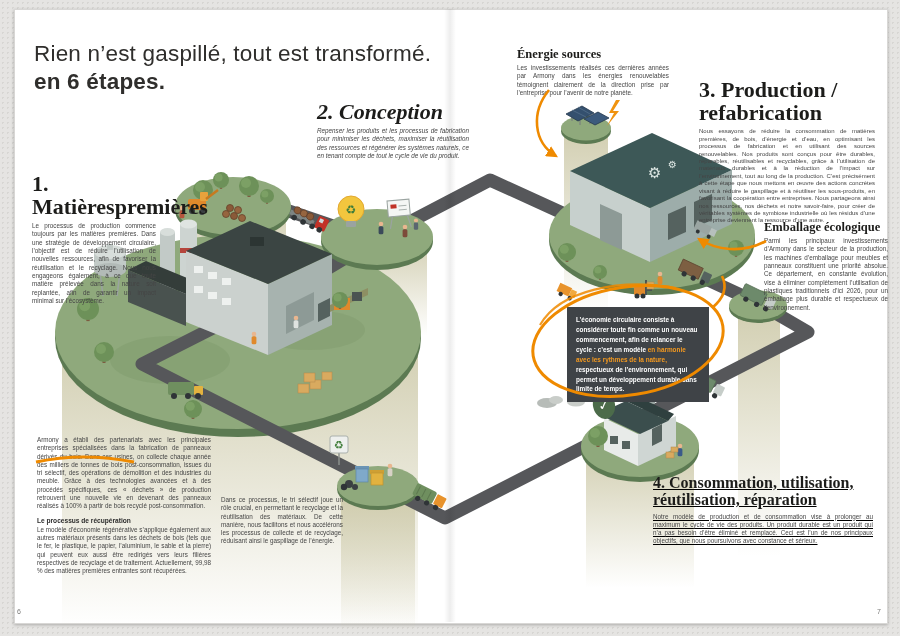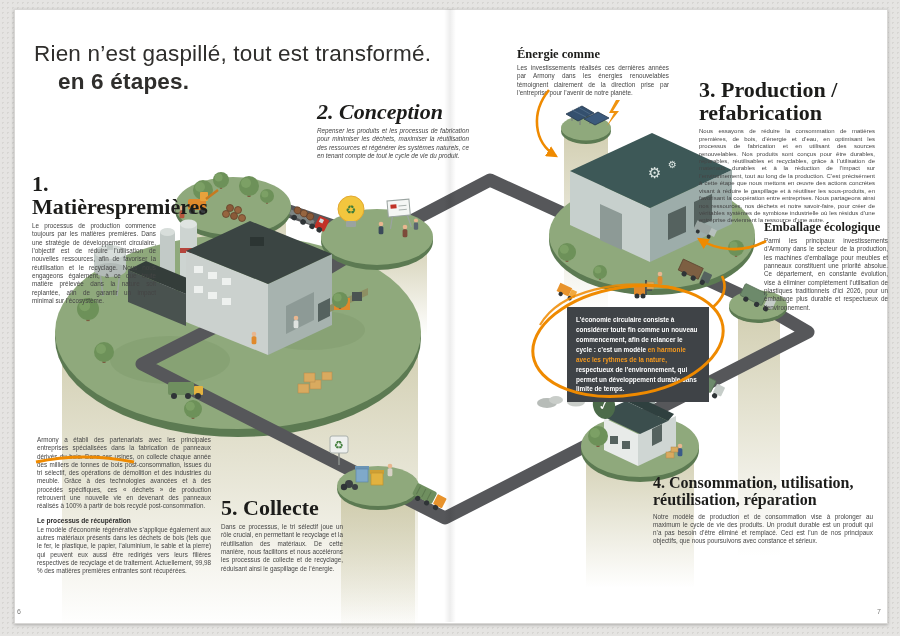--- a/index.html
+++ b/index.html
@@ -7,21 +7,21 @@
   .texture{position:absolute;inset:0;background-color:#e5e4e2;
     background-image:radial-gradient(#d7d6d3 1px, transparent 1px);background-size:5px 5px;}
   .paper{position:absolute;left:14px;top:9px;width:872px;height:613px;background:#ffffff;
     box-shadow:0 1px 3px rgba(0,0,0,.25);border:1px solid #d8d7d5;}
   .gutter{position:absolute;left:444px;top:9px;width:12px;height:613px;z-index:2;
     background:linear-gradient(90deg,rgba(0,0,0,0) 0%,rgba(0,0,0,.07) 50%,rgba(0,0,0,0) 100%);pointer-events:none;}
   svg.illus{position:absolute;left:0;top:0;z-index:1;}
   svg.overlay{position:absolute;left:0;top:0;z-index:3;pointer-events:none;}
   .txt{position:absolute;z-index:2;}
   .main-title{font-size:22.5px;line-height:1.24;color:#2f2e2c;letter-spacing:.2px;font-weight:400;}
-  .main-title .bold{font-weight:700;margin-left:24px;}
+  .main-title .bold{font-weight:700;}
   .h-serif{font-family:"Liberation Serif",serif;font-weight:700;color:#1c1c1a;line-height:1.05;margin:0 0 4px 0;}
   .h-big{font-size:22px;}
   .h-mid{font-size:16px;line-height:1.08;}
   .h-small{font-size:12.5px;margin-bottom:3px;}
   .body-txt{font-size:6.3px;line-height:1.32;color:#454545;text-align:justify;}
   .sub-h{font-size:6.6px;font-weight:700;color:#2c2c2c;margin:6px 0 2px 0;}
   .callout{position:absolute;z-index:2;background:#3f4347;color:#ffffff;padding:8px 9px;
     font-size:6.4px;line-height:1.55;font-weight:700;text-align:left;}
   .callout .hl{color:#f59a1f;}
   .pagenum{font-size:7px;color:#7a7a78;}
@@ -333,45 +333,44 @@
     <h2 class="h-serif h-big">1. Matièrespremières</h2>
     <p class="body-txt" style="margin:0;">Le processus de production commence toujours par les matières premières. Dans une stratégie de développement circulaire, l’objectif est de réduire l’utilisation de nouvelles ressources, afin de favoriser la réutilisation et le recyclage. Nous nous engageons également, à ce que toute matière prélevée dans la nature soit replantée, afin de garantir un impact minimal sur l’écosystème.</p>
   </div>
 
   <div class="txt" style="left:317px;top:100px;width:152px;font-style:italic;">
     <h2 class="h-serif h-big">2. Conception</h2>
     <p class="body-txt" style="margin:0;">Repenser les produits et les processus de fabrication pour minimiser les déchets, maximiser la réutilisation des ressources et régénérer les systèmes naturels, ce en tenant compte de tout le cycle de vie du produit.</p>
   </div>
 
   <div class="txt" style="left:517px;top:48px;width:152px;">
-    <h3 class="h-serif h-small">Énergie comme</h3>
+    <h3 class="h-serif h-small">Énergie sources</h3>
     <p class="body-txt" style="margin:0;">Les investissements réalisés ces dernières années par Armony dans les énergies renouvelables témoignent clairement de la direction prise par l’entreprise pour l’avenir de notre planète.</p>
   </div>
 
   <div class="txt" style="left:699px;top:78px;width:176px;">
     <h2 class="h-serif h-big">3. Production / refabrication</h2>
     <p class="body-txt" style="margin:2px 0 0 0;font-size:6.0px;line-height:1.24;">Nous essayons de réduire la consommation de matières premières, de bois, d’énergie et d’eau, en optimisant les processus de fabrication et en utilisant des sources renouvelables. Nos produits sont conçus pour être durables, réparables, réutilisables et recyclables, grâce à l’utilisation de matériaux durables et à la réduction de l’impact sur l’environnement, tout au long de la production. C’est précisément à cette étape que nous mettons en œuvre des actions concrètes visant à réduire le gaspillage et à réutiliser les sous-produits, en favorisant la coopération entre entreprises. Nous partageons ainsi nos ressources, nos déchets et notre savoir-faire, pour créer de véritables systèmes de symbiose industrielle où les résidus d’une entreprise deviennent la ressource d’une autre.</p>
   </div>
 
   <div class="txt" style="left:764px;top:221px;width:124px;">
     <h3 class="h-serif h-small">Emballage écologique</h3>
     <p class="body-txt" style="margin:0;">Parmi les principaux investissements d’Armony dans le secteur de la production, les machines d’emballage pour meubles et panneaux constituent une priorité absolue. Ce département, en constante évolution, vise à éliminer complètement l’utilisation de plastiques traditionnels d’ici 2026, pour un emballage plus durable et respectueux de l’environnement.</p>
   </div>
 
   <div class="callout" style="left:567px;top:307px;width:124px;">
     <span>L’économie circulaire consiste à considérer toute fin comme un nouveau commencement, afin de relancer le cycle : c’est un modèle </span><span class="hl">en harmonie avec les rythmes de la nature,</span><span> respectueux de l’environnement, qui permet un développement durable sans limite de temps.</span>
   </div>
 
-  <div class="txt" style="left:653px;top:474px;width:238px;">
+  <div class="txt" style="left:653px;top:474px;width:238px;text-decoration:underline;">
     <h2 class="h-serif h-mid">4. Consommation, utilisation, réutilisation, réparation</h2>
     <p class="body-txt" style="margin:0;width:220px;">Notre modèle de production et de consommation vise à prolonger au maximum le cycle de vie des produits. Un produit durable est un produit qui n’a pas besoin d’être éliminé et remplacé. Ceci est l’un de nos principaux objectifs, que nous poursuivons avec constance et sérieux.</p>
   </div>
 
   <div class="txt" style="left:221px;top:496px;width:122px;">
-    <h2 class="h-serif h-big">5. Collecte</h2>
     <p class="body-txt" style="margin:0;">Dans ce processus, le tri sélectif joue un rôle crucial, en permettant le recyclage et la réutilisation des matériaux. De cette manière, nous facilitons et nous accélérons les processus de collecte et de recyclage, réduisant ainsi le gaspillage de l’énergie.</p>
   </div>
 
   <div class="txt" style="left:37px;top:432px;width:174px;">
     <p class="body-txt" style="margin:4px 0 0 0;">Armony a établi des partenariats avec les principales entreprises spécialisées dans la fabrication de panneaux dérivés du bois. Dans ces usines, on collecte chaque année des milliers de tonnes de bois post-consommation, issues du tri sélectif, des opérations de démolition et des industries du meuble. Grâce à des technologies avancées et à des procédés spécifiques, ces « déchets » de production retrouvent une nouvelle vie en devenant des panneaux réalisés à 100% à partir de bois recyclé post-consommation.</p>
     <div class="sub-h">Le processus de récupération</div>
     <p class="body-txt" style="margin:0;">Le modèle d’économie régénérative s’applique également aux autres matériaux présents dans les déchets de bois (tels que le fer, le plastique, le papier, l’aluminium, le sable et la pierre) qui peuvent eux aussi être redirigés vers leurs filières respectives de recyclage et de traitement. Actuellement, 99,98 % des matières premières entrantes sont récupérées.</p>
   </div>
 
   <div class="txt pagenum" style="left:17px;top:608px;">6</div>

